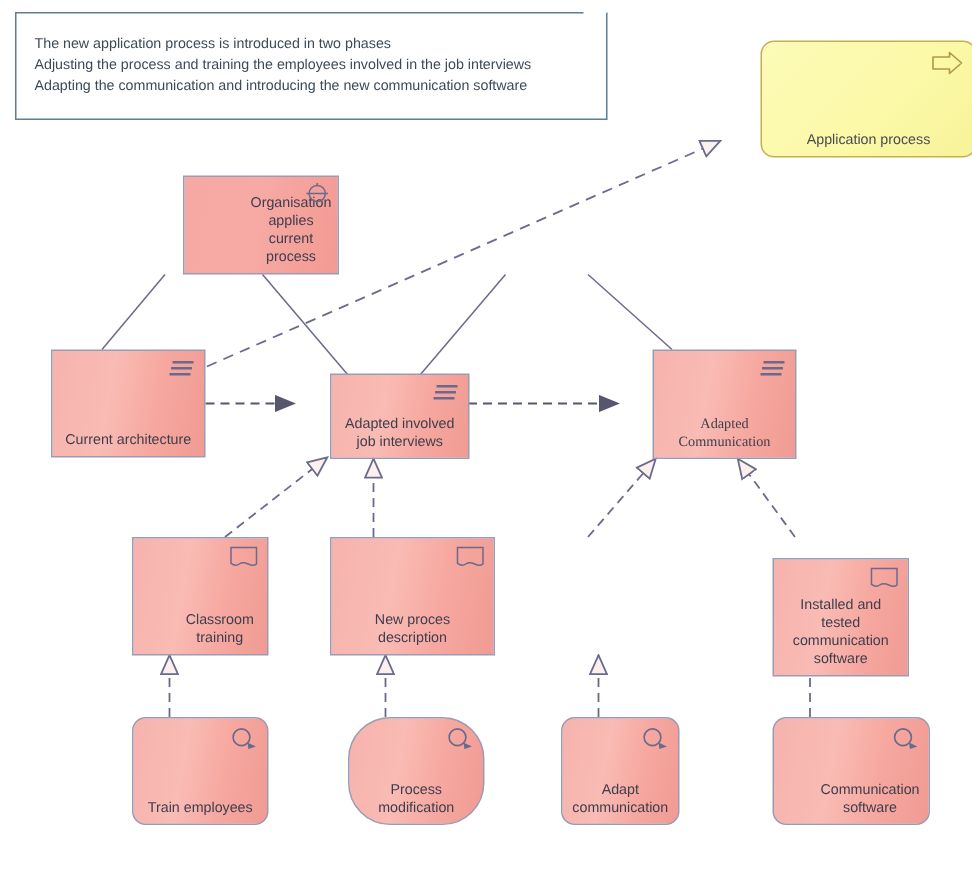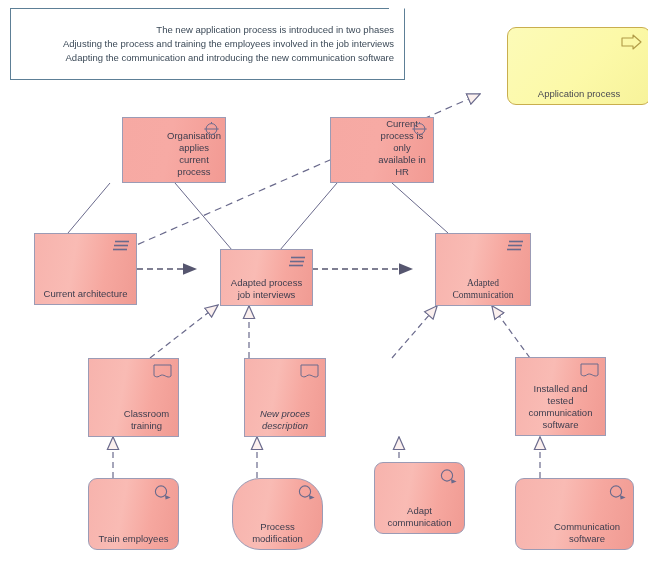--- a/index.html
+++ b/index.html
@@ -31,21 +31,21 @@
 
   
   .yellow{
     background:linear-gradient(135deg,#fcfbb8 0%,#fcf9a8 55%,#f7f39a 100%);
     border:1px solid #c9ae4e;border-radius:9px;color:#4a4a52;
   }
 
   
   .note{position:absolute;box-sizing:border-box;background:#ffffff;
         border:1px solid #5d7f96;color:#3c4a58;font-size:9.5px;
-        line-height:14px;padding:14px 10px 16px 12px;text-align:right;}
+        line-height:14px;padding:14px 10px 16px 12px;text-align:left;}
   .note .foldcut{position:absolute;right:-1px;top:-1px;width:0;height:0;
         border-left:16px solid #ffffff;border-bottom:16px solid transparent;}
   .note-line{white-space:pre;}
 
   
   .icon{position:absolute;z-index:3;}
   .icon-assess{right:5px;top:4px;width:17px;height:15px;}
   .icon-plateau{right:6px;top:6px;width:18px;height:11px;}
   .icon-deliv{right:6px;top:5px;width:19px;height:16px;}
   .icon-wp{right:6px;top:5px;width:19px;height:17px;}
@@ -111,72 +111,64 @@
 
   <div class="node pink-motiv" style="left:102px;top:117px;width:104px;height:66px;">
     <svg class="icon icon-assess" viewBox="0 0 17 15">
       <circle cx="8.5" cy="7" r="5.4" fill="none" stroke="#6a6a8c" stroke-width="1"></circle>
       <line x1="1.3" y1="7" x2="15.7" y2="7" stroke="#6a6a8c" stroke-width="1"></line>
       <line x1="8.5" y1="1.6" x2="8.5" y2="0" stroke="#6a6a8c" stroke-width="1"></line>
     </svg>
     <span class="lbl">Organisation applies current process</span>
   </div>
 
-  <div class="node pink-motiv" style="left:310px;top:117px;width:104px;height:66px;">
-    <svg class="icon icon-assess" viewBox="0 0 17 15">
-      <circle cx="8.5" cy="7" r="5.4" fill="none" stroke="#6a6a8c" stroke-width="1"></circle>
-      <line x1="1.3" y1="7" x2="15.7" y2="7" stroke="#6a6a8c" stroke-width="1"></line>
-      <line x1="8.5" y1="1.6" x2="8.5" y2="0" stroke="#6a6a8c" stroke-width="1"></line>
-    </svg>
-    <span class="lbl">Current process is only available in HR</span>
-  </div>
 
   <div class="node pink" style="left:14px;top:233px;width:103px;height:72px;">
     <svg class="icon icon-plateau" viewBox="0 0 18 11">
       <line x1="3" y1="1.5" x2="17" y2="1.5" stroke="#6a6a8c" stroke-width="1.6"></line>
       <line x1="2" y1="5.5" x2="16" y2="5.5" stroke="#6a6a8c" stroke-width="1.6"></line>
       <line x1="1" y1="9.5" x2="15" y2="9.5" stroke="#6a6a8c" stroke-width="1.6"></line>
     </svg>
     <span class="lbl">Current architecture</span>
   </div>
 
   <div class="node pink" style="left:200px;top:249px;width:93px;height:57px;">
     <svg class="icon icon-plateau" viewBox="0 0 18 11">
       <line x1="3" y1="1.5" x2="17" y2="1.5" stroke="#6a6a8c" stroke-width="1.6"></line>
       <line x1="2" y1="5.5" x2="16" y2="5.5" stroke="#6a6a8c" stroke-width="1.6"></line>
       <line x1="1" y1="9.5" x2="15" y2="9.5" stroke="#6a6a8c" stroke-width="1.6"></line>
     </svg>
-    <span class="lbl">Adapted process job interviews</span>
+    <span class="lbl">Adapted involved job interviews</span>
   </div>
 
   <div class="node pink" style="left:415px;top:233px;width:96px;height:73px;font-family:Liberation Serif, serif;">
     <svg class="icon icon-plateau" viewBox="0 0 18 11">
       <line x1="3" y1="1.5" x2="17" y2="1.5" stroke="#6a6a8c" stroke-width="1.6"></line>
       <line x1="2" y1="5.5" x2="16" y2="5.5" stroke="#6a6a8c" stroke-width="1.6"></line>
       <line x1="1" y1="9.5" x2="15" y2="9.5" stroke="#6a6a8c" stroke-width="1.6"></line>
     </svg>
     <span class="lbl">Adapted Communication</span>
   </div>
 
   <div class="node pink" style="left:68px;top:358px;width:91px;height:79px;padding-left:33px;">
     <svg class="icon icon-deliv" viewBox="0 0 19 16">
       <path d="M1,1 L18,1 L18,12 C14,15.5 11,8.5 6.5,12 C4.5,13.6 2.6,12.8 1,11.6 Z" fill="none" stroke="#6a6a8c" stroke-width="1"></path>
     </svg>
     <span class="lbl">Classroom training</span>
   </div>
 
-  <div class="node pink" style="left:224px;top:358px;width:82px;height:79px;font-style:italic;">
+  <div class="node pink" style="left:200px;top:358px;width:110px;height:79px;">
     <svg class="icon icon-deliv" viewBox="0 0 19 16">
       <path d="M1,1 L18,1 L18,12 C14,15.5 11,8.5 6.5,12 C4.5,13.6 2.6,12.8 1,11.6 Z" fill="none" stroke="#6a6a8c" stroke-width="1"></path>
     </svg>
     <span class="lbl">New proces description</span>
   </div>
 
 
-  <div class="node pink" style="left:495px;top:357px;width:91px;height:79px;">
+  <div class="node pink" style="left:495px;top:372px;width:91px;height:79px;">
     <svg class="icon icon-deliv" viewBox="0 0 19 16">
       <path d="M1,1 L18,1 L18,12 C14,15.5 11,8.5 6.5,12 C4.5,13.6 2.6,12.8 1,11.6 Z" fill="none" stroke="#6a6a8c" stroke-width="1"></path>
     </svg>
     <span class="lbl">Installed and tested communication software</span>
   </div>
 
   <div class="node pink rounded" style="left:68px;top:478px;width:91px;height:72px;">
     <svg class="icon icon-wp" viewBox="0 0 19 17">
       <circle cx="8" cy="7.5" r="5.6" fill="none" stroke="#6a6a8c" stroke-width="1.1"></circle>
       <path d="M12,11 L17.6,13.6 L12.6,15.4 Z" fill="#6a6a8c"></path>
@@ -185,29 +177,29 @@
   </div>
 
   <div class="node pink rounded" style="left:212px;top:478px;width:91px;height:72px;border-radius:28px;">
     <svg class="icon icon-wp" viewBox="0 0 19 17">
       <circle cx="8" cy="7.5" r="5.6" fill="none" stroke="#6a6a8c" stroke-width="1.1"></circle>
       <path d="M12,11 L17.6,13.6 L12.6,15.4 Z" fill="#6a6a8c"></path>
     </svg>
     <span class="lbl">Process modification</span>
   </div>
 
-  <div class="node pink rounded" style="left:354px;top:462px;width:91px;height:72px;">
+  <div class="node pink rounded" style="left:354px;top:478px;width:79px;height:72px;">
     <svg class="icon icon-wp" viewBox="0 0 19 17">
       <circle cx="8" cy="7.5" r="5.6" fill="none" stroke="#6a6a8c" stroke-width="1.1"></circle>
       <path d="M12,11 L17.6,13.6 L12.6,15.4 Z" fill="#6a6a8c"></path>
     </svg>
     <span class="lbl">Adapt communication</span>
   </div>
 
-  <div class="node pink rounded" style="left:495px;top:478px;width:119px;height:72px;padding-left:32px;">
+  <div class="node pink rounded" style="left:495px;top:478px;width:105px;height:72px;padding-left:32px;">
     <svg class="icon icon-wp" viewBox="0 0 19 17">
       <circle cx="8" cy="7.5" r="5.6" fill="none" stroke="#6a6a8c" stroke-width="1.1"></circle>
       <path d="M12,11 L17.6,13.6 L12.6,15.4 Z" fill="#6a6a8c"></path>
     </svg>
     <span class="lbl">Communication software</span>
   </div>
 
 </div>
 
 </body></html>

